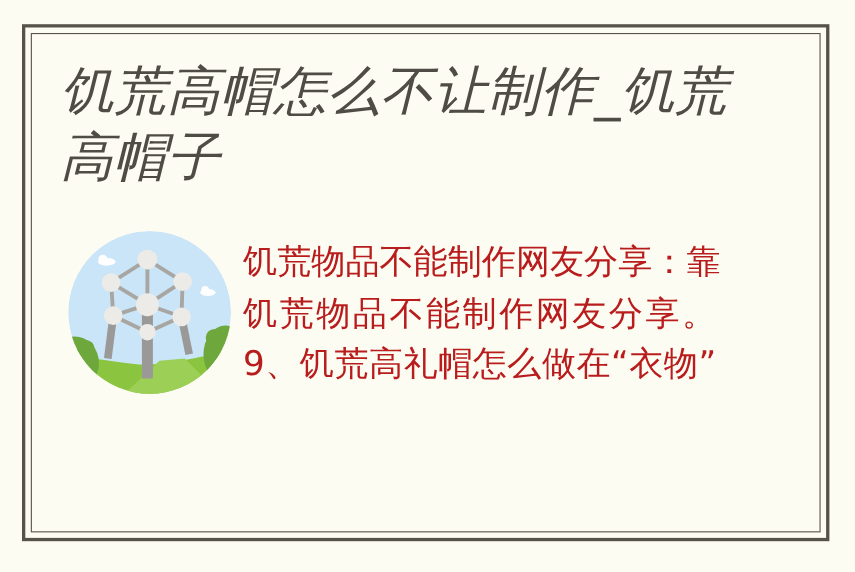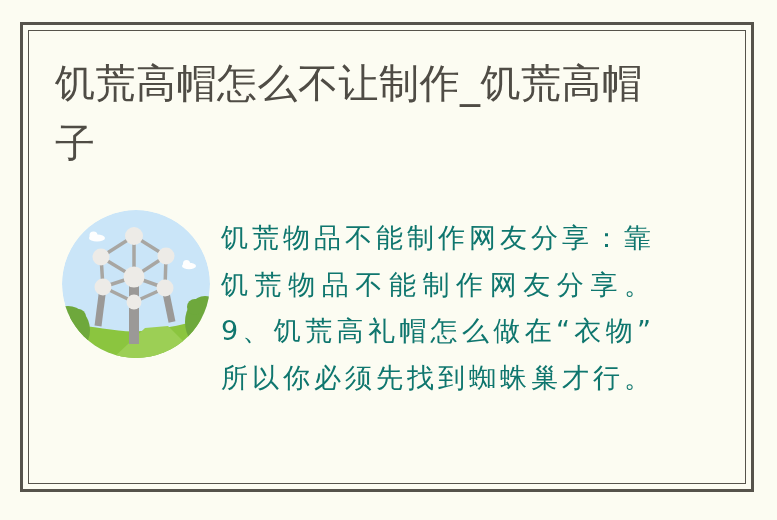--- a/index.html
+++ b/index.html
@@ -19,40 +19,41 @@
   .inner-frame {
     position: absolute;
     inset: 5px;
     border: 1px solid #56534B;
     pointer-events: none;
   }
   .title {
     position: absolute;
     left: 32px; top: 28px;
     width: 618px;
-    font-size: 40px;
+    font-size: 48px;
     line-height: 60px;
     font-weight: 400;
     color: #4F4C45;
     letter-spacing: 0.5px;
     word-break: break-all;
+    font-style: italic;
   }
   .illustration {
     position: absolute;
     left: 39px; top: 185px;
     width: 148px; height: 148px;
   }
   .illustration svg { display: block; width: 148px; height: 148px; }
   .body-text {
     position: absolute;
     left: 198px; top: 190px;
     width: 430px;
-    font-size: 27px;
+    font-size: 31px;
     line-height: 46.5px;
-    color: #0f766e;
+    color: #b91c1c;
   }
   .body-line {
     text-align: justify;
     text-align-last: justify;
     white-space: nowrap;
   }
 </style>
 </head>
 <body>
 
@@ -123,15 +124,14 @@
           <circle cx="72" cy="67" r="10.5"></circle>
         </g>
       </g>
     </svg>
   </div>
 
   <div class="body-text">
     <div class="body-line">饥荒物品不能制作网友分享：靠</div>
     <div class="body-line">饥荒物品不能制作网友分享。</div>
     <div class="body-line">9、饥荒高礼帽怎么做在“衣物”</div>
-    <div class="body-line">所以你必须先找到蜘蛛巢才行。</div>
   </div>
 </div>
 
 </body></html>

